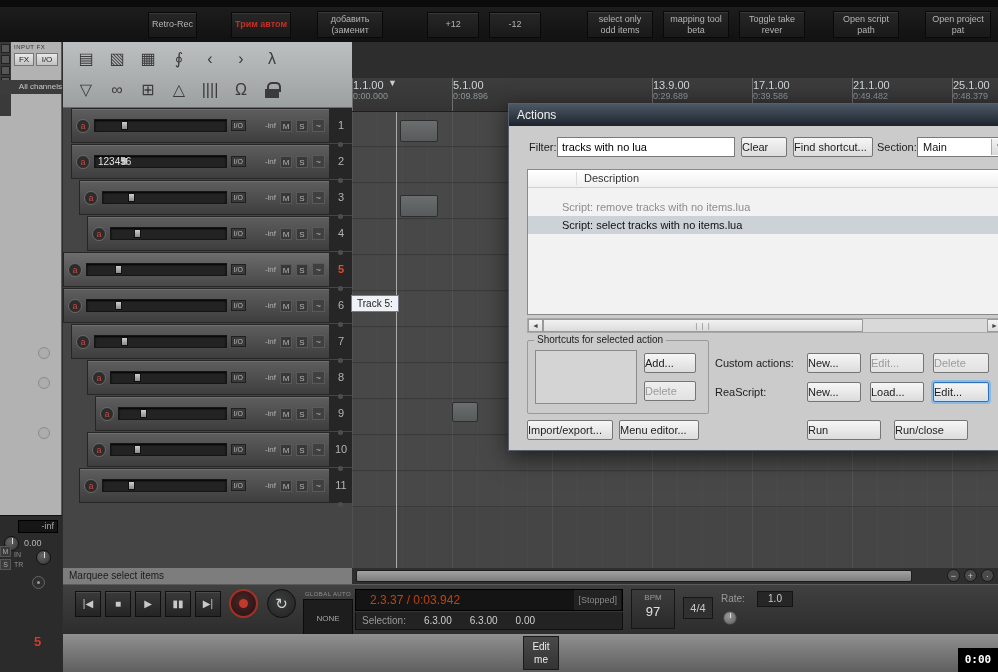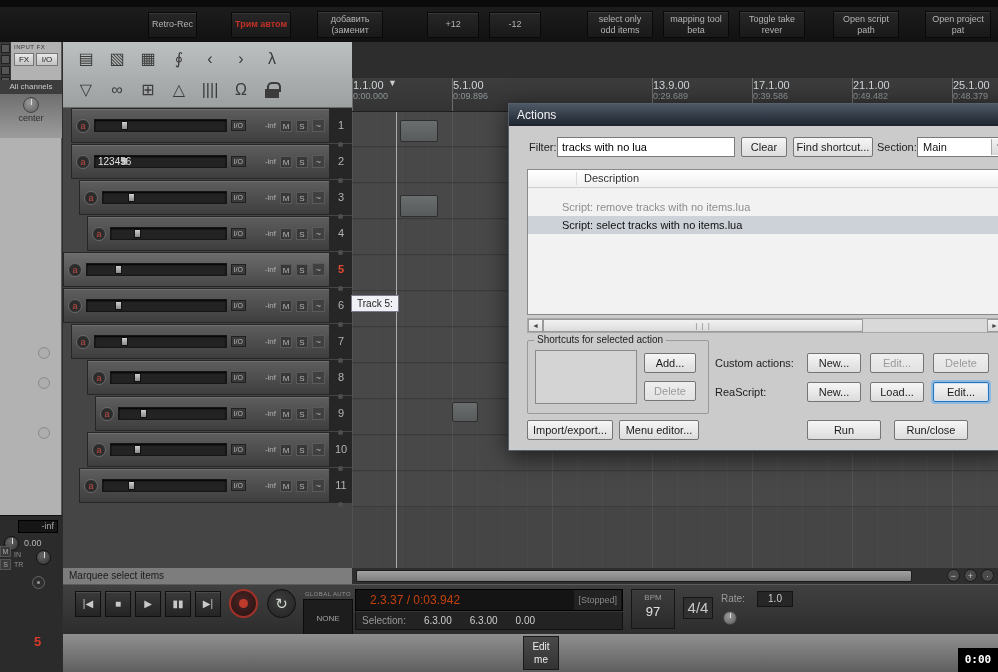--- a/index.html
+++ b/index.html
@@ -19,21 +19,21 @@
 .tb-btn:nth-child(6){margin-left:36px}
 .tb-btn:nth-child(9){margin-left:18px}
 .tb-btn:nth-child(10){margin-left:16px}
 
 
 .left-rail{position:absolute;left:0;top:42px;width:62px;height:630px;background:#b2b2b2;border-right:1px solid #5a5a5a}
 .lr-minicol{position:absolute;left:0;top:0;width:11px;height:74px;background:#3a3a3a;display:flex;flex-direction:column;gap:2px;padding-top:2px;align-items:center}
 .lr-mini{width:9px;height:9px;background:#555;border:1px solid #222;color:#bbb;font-size:6px;line-height:7px;text-align:center}
 .lr-inputfx{position:absolute;left:14px;top:2px;font-size:6px;color:#333;letter-spacing:.5px}
 .lr-btn{position:absolute;height:13px;background:linear-gradient(#e9e9e9,#c2c2c2);border:1px solid #777;font-size:8px;color:#222;text-align:center;line-height:11px}
-.lr-allch{position:absolute;left:0;top:38px;width:62px;height:14px;background:#3c3c3c;color:#c9c9c9;font-size:8px;text-align:center;line-height:14px}
+.lr-allch{position:absolute;left:0;top:38px;width:62px;height:14px;background:#3c3c3c;color:#c9c9c9;font-size:8px;text-align:right;line-height:14px}
 .lr-pan{position:absolute;left:0;top:52px;width:62px;height:44px;background:linear-gradient(#6f6f6f,#9c9c9c);text-align:center}
 .knob{border-radius:50%;border:1px solid #444;background:radial-gradient(circle at 40% 35%,#9a9a9a,#5c5c5c);position:relative}
 .knob::after{content:"";position:absolute;left:50%;top:1px;width:1px;height:45%;background:#ddd}
 .lr-pan .knob{width:16px;height:16px;margin:3px auto 0}
 .lr-center{font-size:9px;color:#2e2e2e}
 .lr-circle{position:absolute;left:38px;width:12px;height:12px;border-radius:50%;border:1px solid #8b8b8b;background:#adadad}
 .lr-mixer{position:absolute;left:0;top:473px;width:62px;height:157px;background:#2b2b2b;border-top:1px solid #111}
 .lrm-vol{position:absolute;left:18px;top:4px;width:40px;height:13px;background:#161616;border:1px solid #000;color:#a8a8a8;font-size:9px;text-align:right;padding-right:3px;line-height:11px}
 .lr-mixer .knob{width:15px;height:15px;background:radial-gradient(circle at 40% 35%,#666,#333);border-color:#111}
 .lrm-pan-val{position:absolute;left:24px;top:22px;color:#b5b5b5;font-size:9px}
@@ -111,36 +111,36 @@
 .tp-gauto .l2{margin-top:2px;font-size:8px;color:#a5a5a5;background:#1d1d1d;border:1px solid #0c0c0c;padding:14px 0}
 .tp-time{position:absolute;left:292px;top:4px;width:268px;height:22px;background:#141414;border:1px solid #000;display:flex;align-items:center}
 .tp-pos{flex:1;color:#c2410c;font-size:12px;padding-left:14px}
 .tp-state{color:#8a8a8a;font-size:9px;padding-right:4px;background:#222;margin-right:1px;line-height:20px;padding-left:4px}
 .tp-sel{position:absolute;left:292px;top:27px;width:268px;height:18px;background:#232323;border:1px solid #101010;border-top:none;display:flex;align-items:center;gap:18px;padding-left:6px}
 .tp-sel .lbl{color:#9a9a9a;font-size:10px}
 .tp-sel .val{color:#cfcfcf;font-size:10px}
 .tp-bpm{position:absolute;left:568px;top:4px;width:44px;height:40px;background:linear-gradient(#3c3c3c,#2a2a2a);border:1px solid #161616;text-align:center}
 .tp-bpm .l1{font-size:8px;color:#989898;margin-top:3px}
 .tp-bpm .l2{font-size:13px;color:#e0e0e0;margin-top:2px}
-.tp-sig{position:absolute;left:620px;top:12px;width:30px;height:22px;background:#303030;border:1px solid #161616;color:#c8c8c8;font-size:15px;text-align:center;line-height:20px}
+.tp-sig{position:absolute;left:620px;top:12px;width:30px;height:22px;background:#303030;border:1px solid #161616;color:#c8c8c8;font-size:11px;text-align:center;line-height:20px}
 .tp-rate{position:absolute;left:658px;top:8px;color:#9a9a9a;font-size:10px}
 .tp-rate-val{position:absolute;left:694px;top:6px;width:36px;height:16px;background:#262626;border:1px solid #141414;color:#cccccc;font-size:10px;text-align:center;line-height:14px}
 .tp-rate-knob{position:absolute;left:660px;top:26px;width:14px;height:14px}
 
 
 .bottom-strip{position:absolute;left:63px;top:634px;width:935px;height:38px;background:linear-gradient(#909090,#5f5f5f)}
 .edit-me{position:absolute;left:460px;top:2px;width:36px;height:34px;background:linear-gradient(#4a4a4a,#333);border:1px solid #1a1a1a;color:#ececec;font-size:10px;line-height:1.3;text-align:center;display:flex;flex-direction:column;justify-content:center}
 .timer{position:absolute;right:0;top:14px;width:40px;height:24px;background:#000;color:#fff;font-family:"DejaVu Sans Mono",monospace;font-size:11px;font-weight:bold;text-align:center;line-height:24px}
 
 
 .dialog{position:absolute;left:508px;top:103px;width:500px;height:348px;background:#cbcbcb;border:1px solid #55606c;box-shadow:0 6px 22px rgba(0,0,0,.6);z-index:50}
 .dlg-title{height:22px;background:linear-gradient(#4d5866,#1c232d);color:#f2f2f2;font-size:12px;line-height:22px;padding-left:8px}
 .dlg-label{position:absolute;font-size:11px;color:#1d1d1d}
 .dlg-input{position:absolute;left:48px;top:33px;width:178px;height:20px;border:1px solid #7a7a7a;background:#fff;font-size:11px;padding:0 4px;font-family:"Liberation Sans",sans-serif}
-.dlg-btn{position:absolute;height:20px;background:linear-gradient(#f6f6f6,#dcdcdc);border:1px solid #757575;border-radius:2px;font-size:11px;color:#1c1c1c;text-align:center;line-height:18px;cursor:default}
+.dlg-btn{position:absolute;height:20px;background:linear-gradient(#f6f6f6,#dcdcdc);border:1px solid #757575;border-radius:2px;font-size:11px;color:#1c1c1c;line-height:18px;cursor:default}
 .dlg-btn.disabled{color:#9b9b9b;background:linear-gradient(#eee,#e2e2e2)}
 .dlg-btn.focused{border:1px solid #2d72b8;box-shadow:0 0 0 2px #8db8e0,inset 0 0 0 1px #cfe4f7}
 .dlg-select{position:absolute;left:408px;top:33px;width:92px;height:20px;background:#fff;border:1px solid #7a7a7a;font-size:11px;line-height:18px;padding-left:5px;color:#111}
 .dlg-select .arr{position:absolute;right:1px;top:1px;width:16px;height:16px;background:linear-gradient(#f2f2f2,#d8d8d8);border-left:1px solid #aaa;font-size:8px;text-align:center;line-height:16px;color:#333}
 .dlg-list{position:absolute;left:18px;top:65px;width:476px;height:146px;background:#f2f2f2;border:1px solid #8a8a8a;overflow:hidden}
 .dlg-list-header{height:18px;background:linear-gradient(#ffffff,#f0f0f0);border-bottom:1px solid #cfcfcf;font-size:11px;color:#333;padding-left:56px;line-height:17px;position:relative}
 .dlg-list-header::before{content:"";position:absolute;left:48px;top:2px;bottom:2px;width:1px;background:#ddd}
 .arow{height:18px;font-size:11px;color:#8e8e8e;line-height:18px;padding-left:34px;margin-top:0}
 .arow:first-of-type{margin-top:10px}
 .arow.selected{background:#cdd2d8;color:#111}
@@ -187,24 +187,20 @@
     <div class="lr-minicol" data-interactable="false">
       <span class="lr-mini" data-interactable="true"></span>
       <span class="lr-mini" data-interactable="true"></span>
       <span class="lr-mini" data-interactable="true"></span>
       <span class="lr-mini" data-interactable="true"></span>
     </div>
     <div class="lr-inputfx" data-interactable="false">INPUT FX</div>
     <div class="lr-btn" style="left:14px;top:11px;width:20px" data-interactable="true">FX</div>
     <div class="lr-btn" style="left:36px;top:11px;width:22px" data-interactable="true">I/O</div>
     <div class="lr-allch" data-interactable="true">All channels</div>
-    <div class="lr-pan" data-interactable="false">
-      <div class="knob" data-interactable="true"></div>
-      <div class="lr-center" data-interactable="false">center</div>
-    </div>
     <div class="lr-circle" style="top:305px" data-interactable="true"></div>
     <div class="lr-circle" style="top:335px" data-interactable="true"></div>
     <div class="lr-circle" style="top:385px" data-interactable="true"></div>
     <div class="lr-mixer" data-interactable="false">
       <div class="lrm-vol" data-interactable="true">-inf</div>
       <div class="knob" style="position:absolute;left:4px;top:20px" data-interactable="true"></div>
       <div class="lrm-pan-val" data-interactable="false">0.00</div>
       <div class="lrm-ms" data-interactable="false">
         <span data-interactable="true">M</span>
         <span data-interactable="true">S</span>

